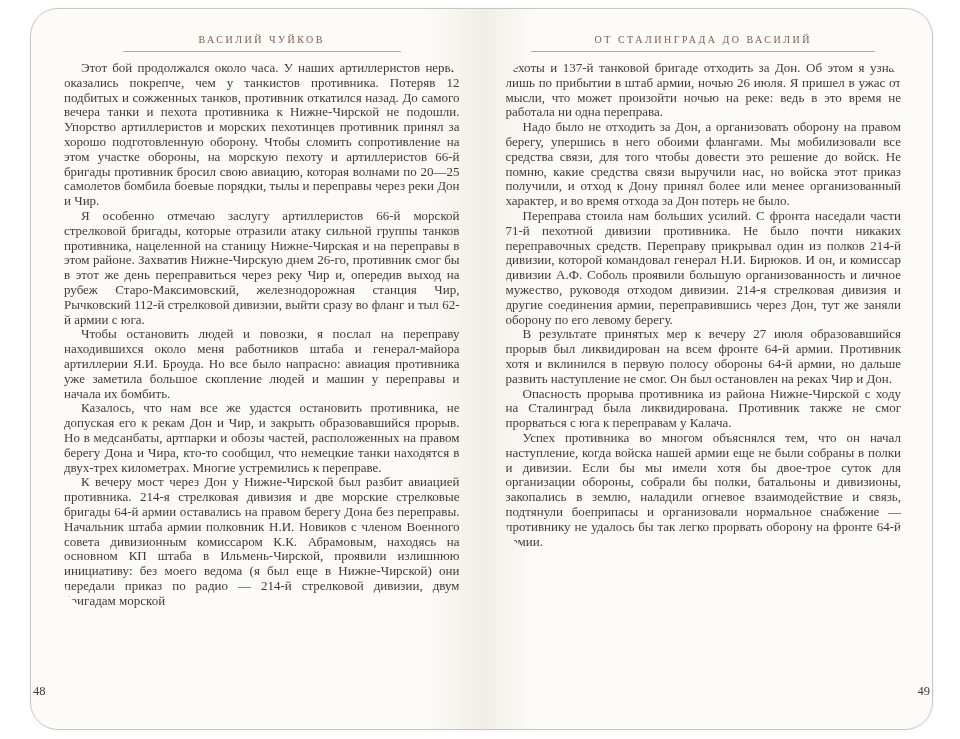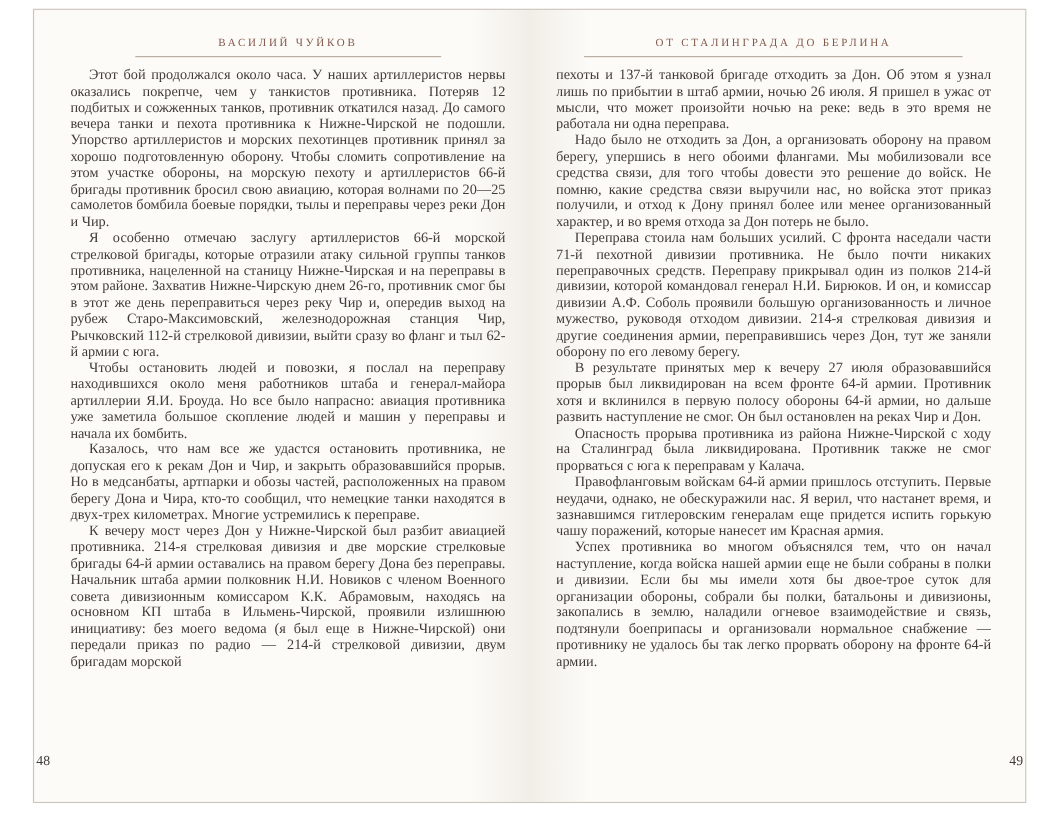--- a/index.html
+++ b/index.html
@@ -1,15 +1,15 @@
 <!DOCTYPE html>
 <html lang="ru" style="--text: #403b38; --header: #82584a; --rule: #b3a69a; --page-bg: #fcfbf8;"><head>
 <meta charset="utf-8">
 <style>
-  * { margin: 0; padding: 0; box-sizing: border-box; }
+  * { margin: 0; padding: 0; box-sizing: border-box; border-radius: 28px; }
   html, body {
     width: 960px; height: 739px;
     background: #ffffff;
     font-family: "Liberation Serif", serif;
     overflow: hidden;
   }
   .scan-canvas { position: relative; width: 960px; height: 739px; background: #ffffff; }
   .book {
     position: absolute; left: 30px; top: 8px; width: 903px; height: 722px;
     background: linear-gradient(90deg, var(--page-bg,#fcfbf8) 0%, var(--page-bg,#fcfbf8) 44%, #f1eee8 50%, var(--page-bg,#fcfbf8) 56%, var(--page-bg,#fcfbf8) 100%);
@@ -62,29 +62,28 @@
           <p class="para">Я особенно отмечаю заслугу артиллеристов 66-й морской стрелковой бригады, которые отразили атаку сильной группы танков противника, нацеленной на станицу Нижне-Чирская и на переправы в этом районе. Захватив Нижне-Чирскую днем 26-го, противник смог бы в этот же день переправиться через реку Чир и, опередив выход на рубеж Старо-Максимовский, железнодорожная станция Чир, Рычковский 112-й стрелковой дивизии, выйти сразу во фланг и тыл 62-й армии с юга.</p>
           <p class="para">Чтобы остановить людей и повозки, я послал на переправу находившихся около меня работников штаба и генерал-майора артиллерии Я.И. Броуда. Но все было напрасно: авиация противника уже заметила большое скопление людей и машин у переправы и начала их бомбить.</p>
           <p class="para">Казалось, что нам все же удастся остановить противника, не допуская его к рекам Дон и Чир, и закрыть образовавшийся прорыв. Но в медсанбаты, артпарки и обозы частей, расположенных на правом берегу Дона и Чира, кто-то сообщил, что немецкие танки находятся в двух-трех километрах. Многие устремились к переправе.</p>
           <p class="para">К вечеру мост через Дон у Нижне-Чирской был разбит авиацией противника. 214-я стрелковая дивизия и две морские стрелковые бригады 64-й армии оставались на правом берегу Дона без переправы. Начальник штаба армии полковник Н.И. Новиков с членом Военного совета дивизионным комиссаром К.К. Абрамовым, находясь на основном КП штаба в Ильмень-Чирской, проявили излишнюю инициативу: без моего ведома (я был еще в Нижне-Чирской) они передали приказ по радио — 214-й стрелковой дивизии, двум бригадам морской</p>
         </div>
       <div class="page-number">48</div>
     </div>
 
     <div class="page page-right">
       <div class="page-header">
-        <span class="header-text">ОТ СТАЛИНГРАДА ДО БЕРЛИНА</span>
+        <span class="header-text">ОТ СТАЛИНГРАДА ДО ВАСИЛИЙ</span>
         <div class="header-rule"></div>
       </div>
       <div class="page-body">
           <p class="para cont">пехоты и 137-й танковой бригаде отходить за Дон. Об этом я узнал лишь по прибытии в штаб армии, ночью 26 июля. Я пришел в ужас от мысли, что может произойти ночью на реке: ведь в это время не работала ни одна переправа.</p>
           <p class="para">Надо было не отходить за Дон, а организовать оборону на правом берегу, упершись в него обоими флангами. Мы мобилизовали все средства связи, для того чтобы довести это решение до войск. Не помню, какие средства связи выручили нас, но войска этот приказ получили, и отход к Дону принял более или менее организованный характер, и во время отхода за Дон потерь не было.</p>
           <p class="para">Переправа стоила нам больших усилий. С фронта наседали части 71-й пехотной дивизии противника. Не было почти никаких переправочных средств. Переправу прикрывал один из полков 214-й дивизии, которой командовал генерал Н.И. Бирюков. И он, и комиссар дивизии А.Ф. Соболь проявили большую организованность и личное мужество, руководя отходом дивизии. 214-я стрелковая дивизия и другие соединения армии, переправившись через Дон, тут же заняли оборону по его левому берегу.</p>
           <p class="para">В результате принятых мер к вечеру 27 июля образовавшийся прорыв был ликвидирован на всем фронте 64-й армии. Противник хотя и вклинился в первую полосу обороны 64-й армии, но дальше развить наступление не смог. Он был остановлен на реках Чир и Дон.</p>
           <p class="para">Опасность прорыва противника из района Нижне-Чирской с ходу на Сталинград была ликвидирована. Противник также не смог прорваться с юга к переправам у Калача.</p>
-          <p class="para">Правофланговым войскам 64-й армии пришлось отступить. Первые неудачи, однако, не обескуражили нас. Я верил, что настанет время, и зазнавшимся гитлеровским генералам еще придется испить горькую чашу поражений, которые нанесет им Красная армия.</p>
           <p class="para">Успех противника во многом объяснялся тем, что он начал наступление, когда войска нашей армии еще не были собраны в полки и дивизии. Если бы мы имели хотя бы двое-трое суток для организации обороны, собрали бы полки, батальоны и дивизионы, закопались в землю, наладили огневое взаимодействие и связь, подтянули боеприпасы и организовали нормальное снабжение — противнику не удалось бы так легко прорвать оборону на фронте 64-й армии.</p>
         </div>
       <div class="page-number">49</div>
     </div>
 
   </div>
 </div>
 
 </body></html>

